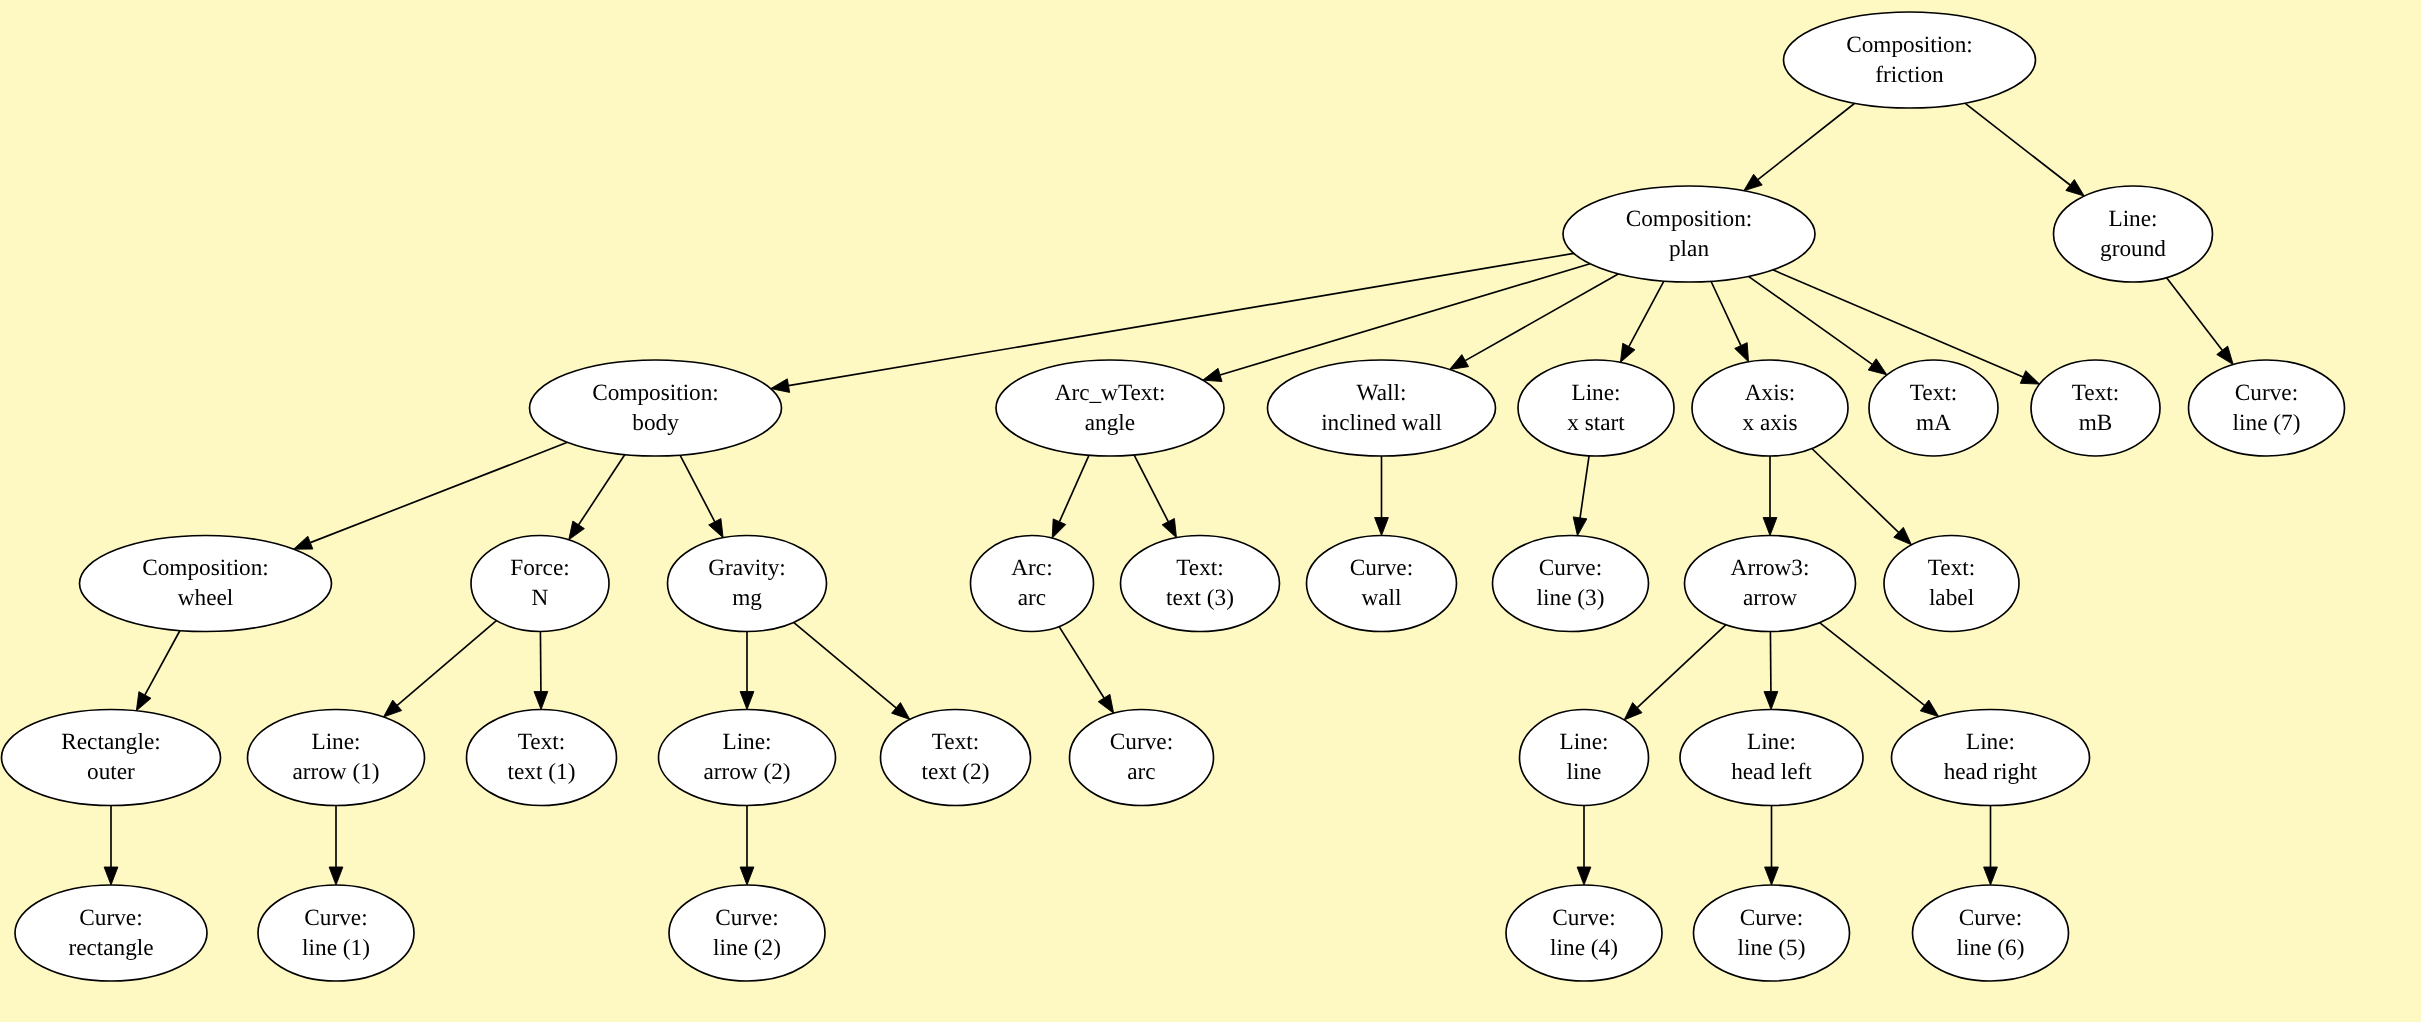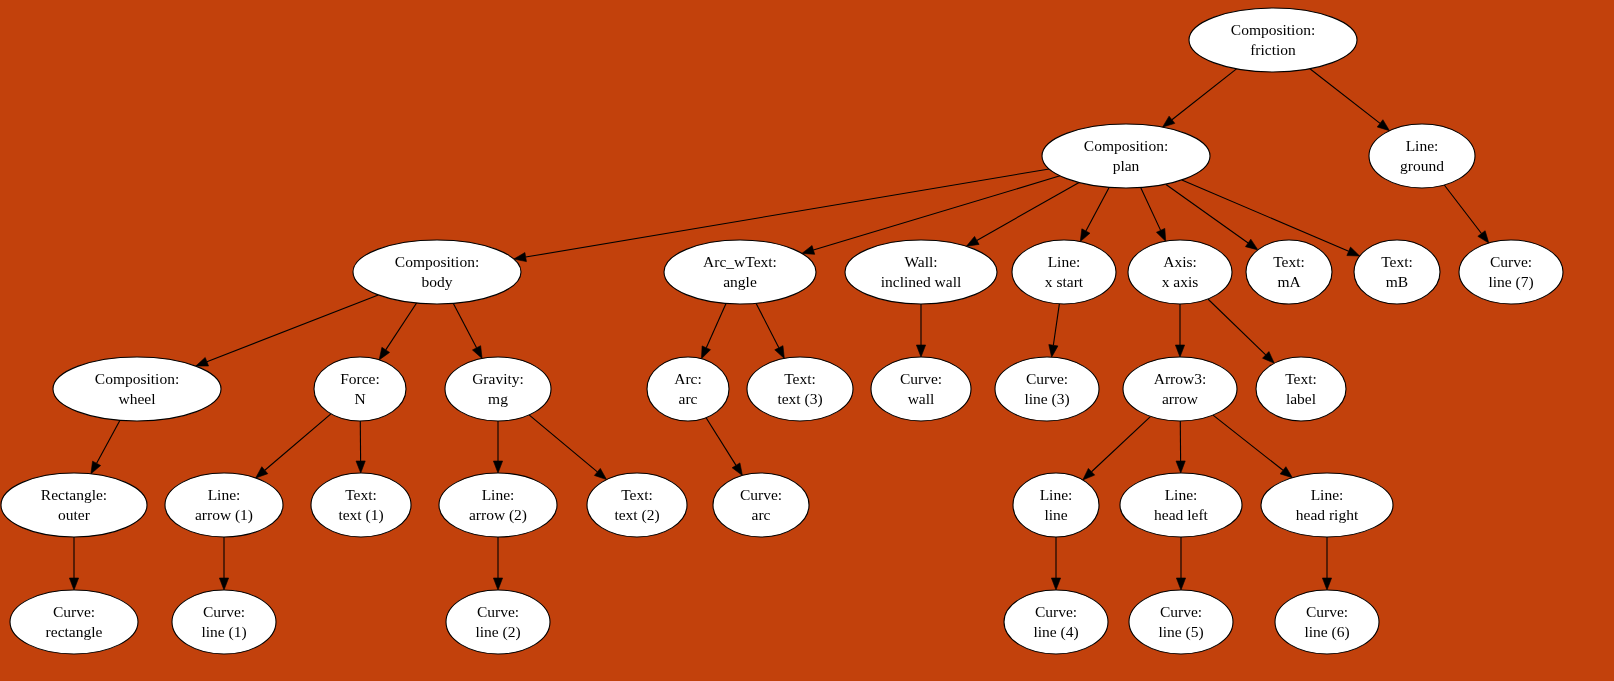--- a/index.html
+++ b/index.html
@@ -8,21 +8,21 @@
     padding: 0;
     background: #ffffff;
   }
   body {
     font-family: "Liberation Serif", "DejaVu Serif", serif;
   }
   #canvas-wrap {
     position: relative;
     width: 1614px;
     height: 681px;
-    background: #c2410c;
+    background: #fef9c3;
     overflow: hidden;
   }
   svg#graph {
     position: absolute;
     top: 0;
     left: 0;
     width: 1614px;
     height: 681px;
     display: block;
   }

